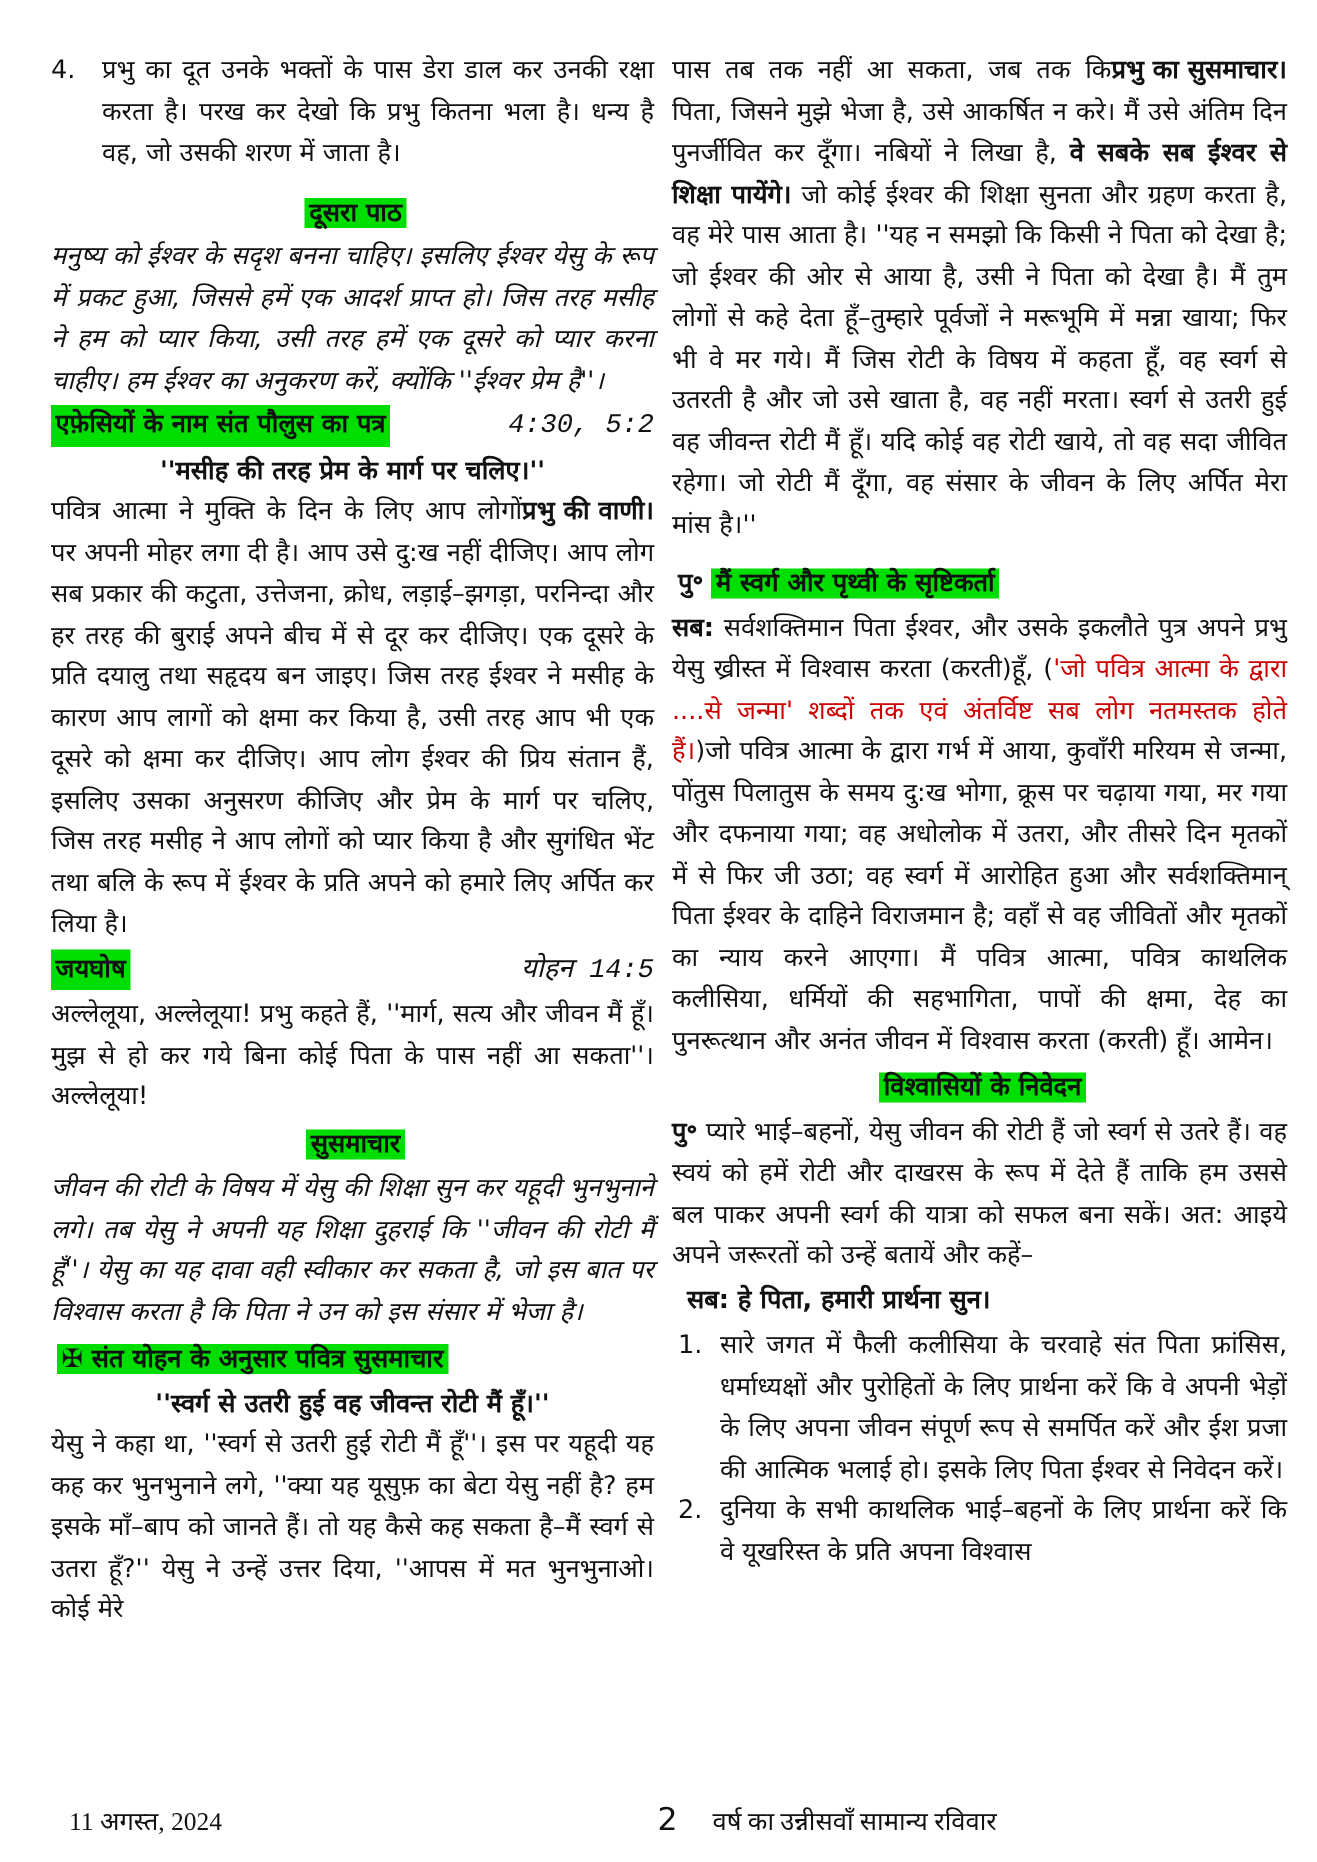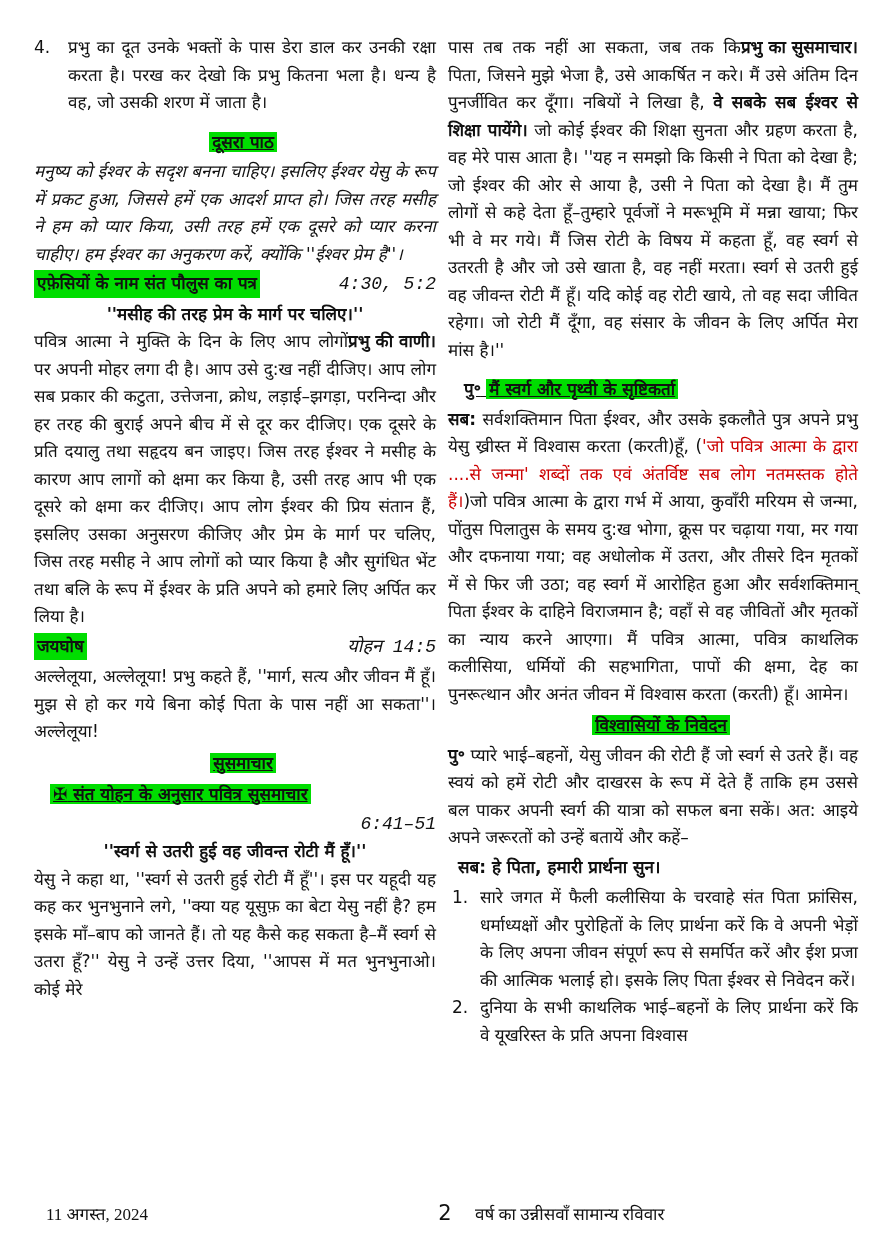--- a/index.html
+++ b/index.html
@@ -18,21 +18,21 @@
   .col-left{width:402px;}
   .col-right{width:410px;}
   p{margin:0;}
   .bold{font-weight:bold;}
   .italic{font-style:italic;}
   .hl{background:var(--hl,#00dd00);font-weight:bold;padding:0 3px;}
   .center{text-align:center;}
   .right{text-align:right;}
   .ref{font-family:Liberation Mono, monospace;font-style:italic;font-size:18px;}
   .hrow{display:flex;justify-content:space-between;align-items:baseline;margin:2px 0;}
-  .heading-line{margin:4px 0 2px 16px;text-decoration:underline;}
+  .heading-line{margin:4px 0 2px 4px;}
   .num-item{display:flex;align-items:flex-start;}
   .num{width:34px;flex-shrink:0;}
   .num-sm{width:32px;flex-shrink:0;padding-left:4px;box-sizing:border-box;}
   .num-text{flex:1;text-align:justify;}
   .ending{float:right;font-weight:bold;}
   .rubric{color:var(--rub,#cc0000);}
   .sp{height:8px;}
   .sp-sm{height:3px;}
   .footer{
     display:flex;align-items:baseline;
@@ -73,25 +73,25 @@
 
       <div class="hrow">
         <span class="hl">जयघोष</span>
         <span class="ref">योहन 14:5</span>
       </div>
       <p>अल्लेलूया, अल्लेलूया!  प्रभु कहते हैं, ''मार्ग, सत्य और जीवन मैं हूँ। मुझ से हो कर गये बिना कोई पिता के पास नहीं आ सकता''। अल्लेलूया!</p>
 
       <p class="center heading-line">
         <span class="hl">सुसमाचार</span>
       </p>
+      <p class="italic">जीवन की रोटी के विषय में येसु की शिक्षा सुन कर यहूदी भुनभुनाने लगे। तब येसु ने अपनी यह शिक्षा दुहराई कि ''जीवन की रोटी मैं हूँ''।  येसु का यह दावा वही स्वीकार कर सकता है, जो इस बात पर विश्वास करता है कि पिता ने उन को इस संसार में भेजा है।</p>
 
       <p class="heading-line">
         <span class="hl"><span>✠</span> <span>संत योहन के अनुसार पवित्र सुसमाचार</span></span>
       </p>
-      <p class="right ref">6:41–51</p>
       <p class="center bold">''स्वर्ग से उतरी हुई वह जीवन्त रोटी मैं हूँ।''</p>
       <p>येसु ने कहा था, ''स्वर्ग से उतरी हुई रोटी मैं हूँ''।  इस पर यहूदी यह कह कर भुनभुनाने लगे, ''क्या यह यूसुफ़ का बेटा येसु नहीं है? हम इसके माँ–बाप को जानते हैं। तो यह कैसे कह सकता है–मैं स्वर्ग से उतरा हूँ?'' येसु ने उन्हें उत्तर दिया, ''आपस में मत भुनभुनाओ। कोई मेरे</p>
     </div>
 
     <div class="col col-right">
 
       <p><span class="ending">प्रभु का सुसमाचार।</span><span>पास तब तक नहीं आ सकता, जब तक कि पिता, जिसने मुझे भेजा है, उसे आकर्षित न करे। मैं उसे अंतिम दिन पुनर्जीवित कर दूँगा। नबियों ने लिखा है, </span><b>वे सबके सब ईश्वर से शिक्षा पायेंगे।</b><span> जो कोई ईश्वर की शिक्षा सुनता और ग्रहण करता है, वह मेरे पास आता है। ''यह न समझो कि किसी ने पिता को देखा है; जो ईश्वर की ओर से आया है, उसी ने पिता को देखा है। मैं तुम लोगों से कहे देता हूँ–तुम्हारे पूर्वजों ने मरूभूमि में मन्ना खाया; फिर भी वे मर गये। मैं जिस रोटी के विषय में कहता हूँ, वह स्वर्ग से उतरती है और जो उसे खाता है, वह नहीं मरता। स्वर्ग से उतरी हुई वह जीवन्त रोटी मैं हूँ।  यदि कोई वह रोटी खाये, तो वह सदा जीवित रहेगा। जो रोटी मैं दूँगा, वह संसार के जीवन के लिए अर्पित मेरा मांस है।''</span></p>
 
       <div class="sp"></div>
       <p class="heading-line">

